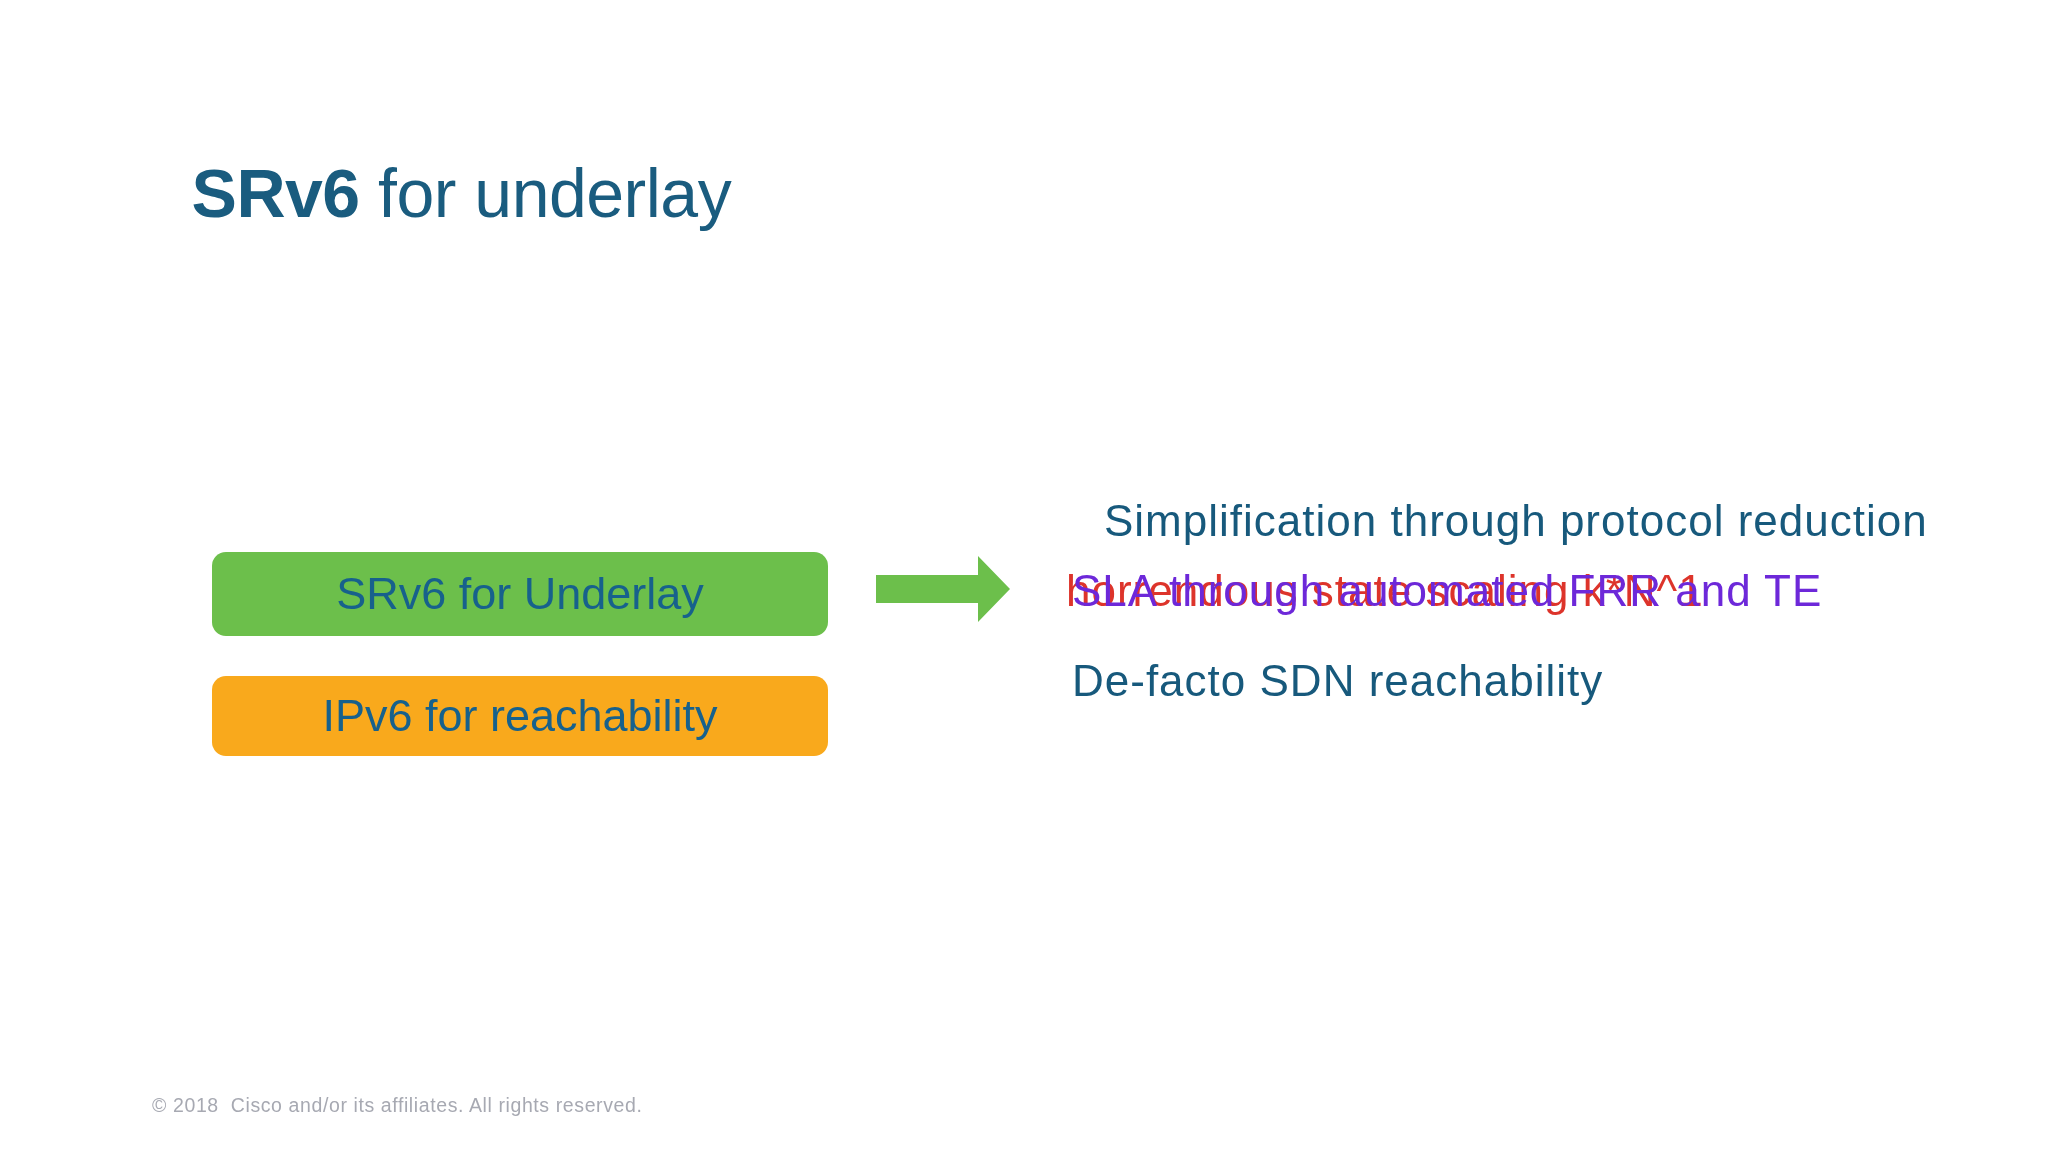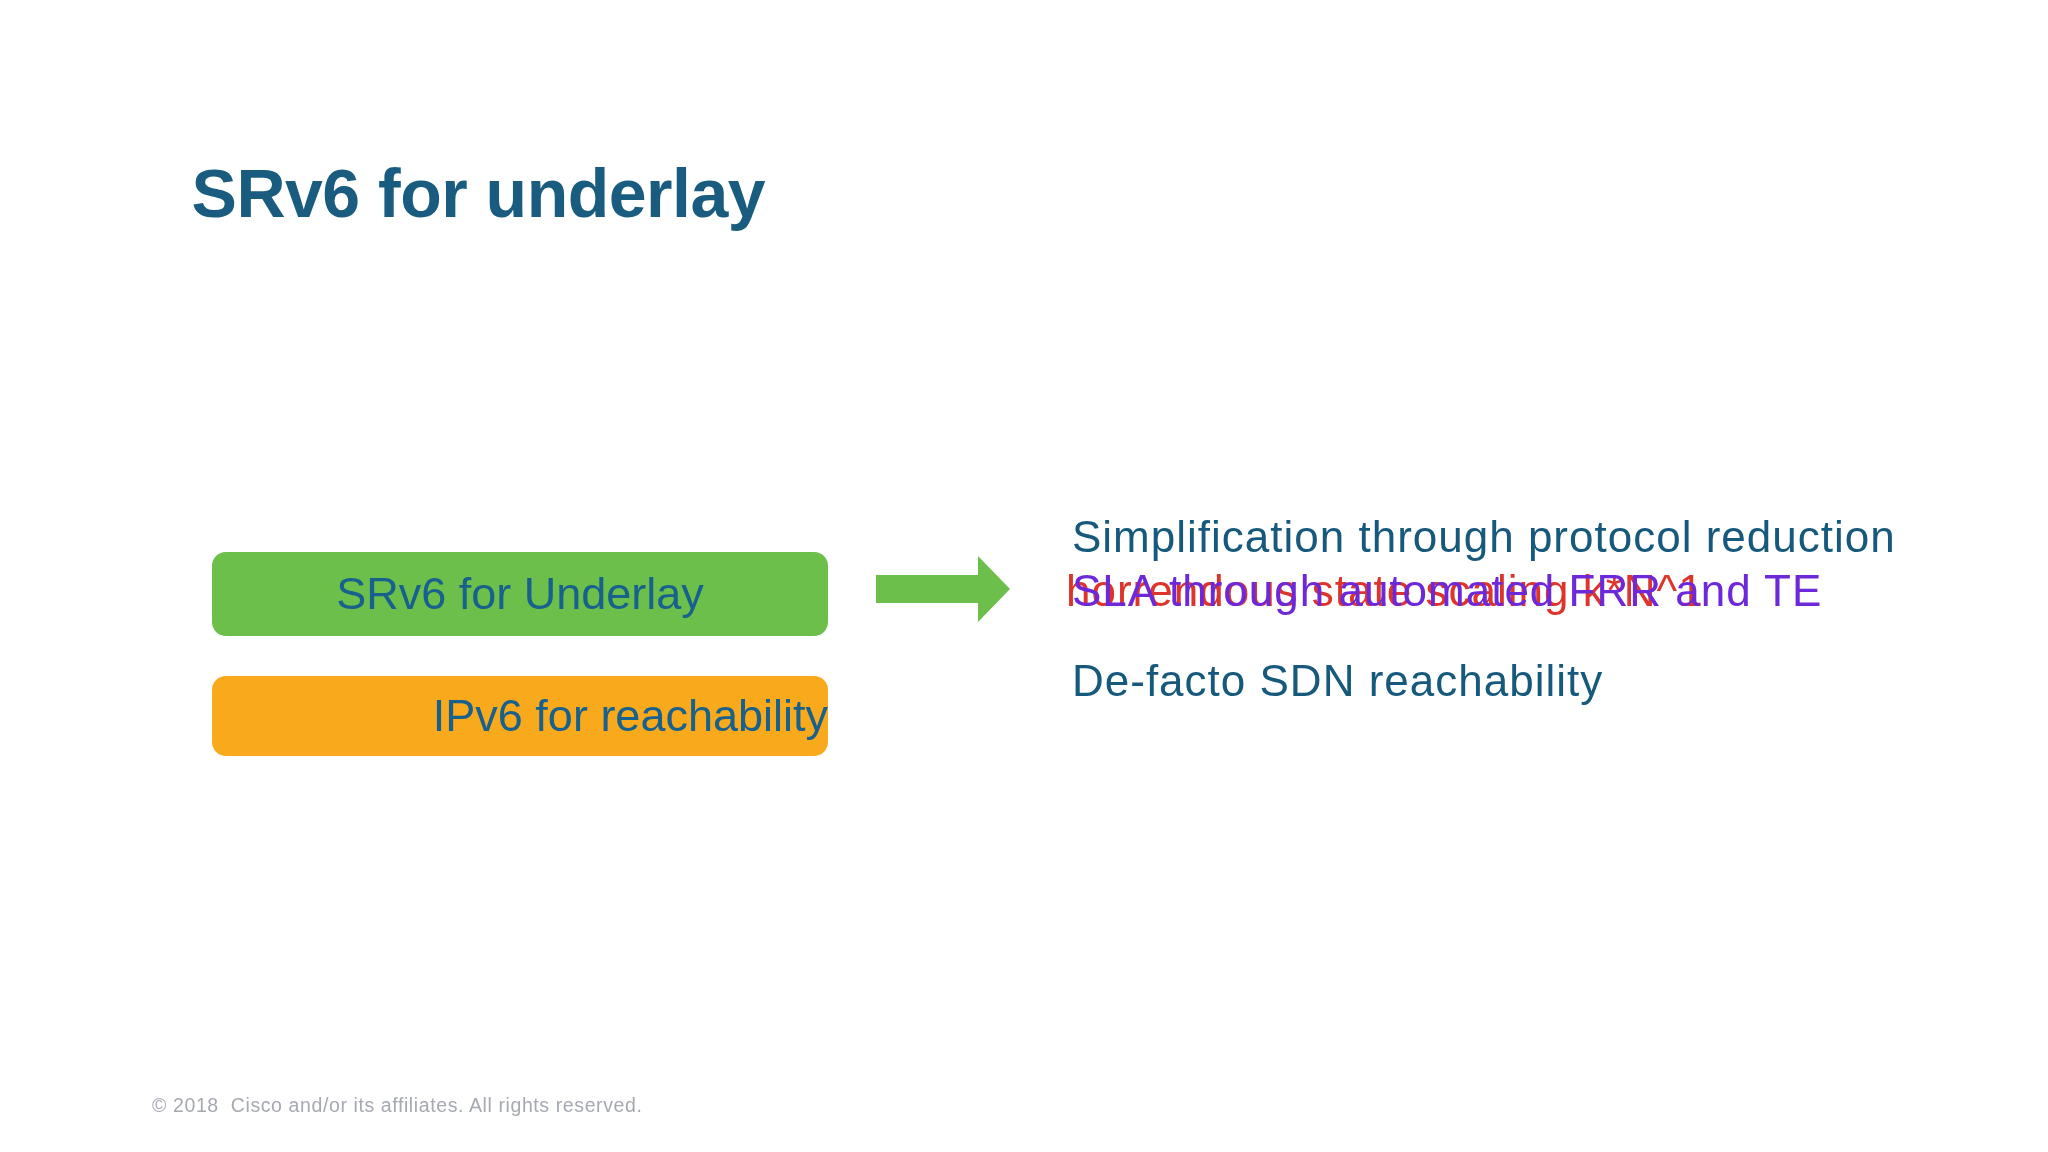--- a/index.html
+++ b/index.html
@@ -16,57 +16,57 @@
   .title {
     position: absolute;
     left: 118px;
     top: 76px;
     font-size: 68px;
     color: #1A5C7F;
     letter-spacing: -0.5px;
     white-space: pre;
   }
   .title .em   { font-weight: bold; }
-  .title .rest { font-weight: 700; }
+  .title .rest { font-weight: 400; }
 
   
   .box {
     position: absolute;
     left: 212px;
     width: 616px;
     border-radius: 14px;
     display: flex;
     align-items: center;
     justify-content: center;
     font-size: 45px;
     color: #17618C;
     font-weight: 400;
   }
   .box-green  { top: 552px; height: 84px; background: #6CBF4B; }
-  .box-orange { top: 676px; height: 80px; background: #F9A91C; justify-content: flex-end; }
+  .box-orange { top: 676px; height: 80px; background: #F9A91C; }
 
   
   .arrow {
     position: absolute;
     left: 876px;
     top: 556px;
     width: 134px;
     height: 66px;
   }
 
   
   .point {
     position: absolute;
     left: 1072px;
     font-size: 44px;
     letter-spacing: 1px;
     color: #17597C;
     white-space: pre;
   }
-  .point-1 { top: 512px; }
+  .point-1 { top: 496px; margin-left: 32px; }
   .point-3 { top: 656px; }
 
   
   .overlay-wrap { position: absolute; left: 1072px; top: 566px; height: 60px; }
   .overlay-wrap .blue-line,
   .overlay-wrap .red-line {
     position: absolute;
     top: 0;
     font-size: 44px;
     letter-spacing: 1px;

